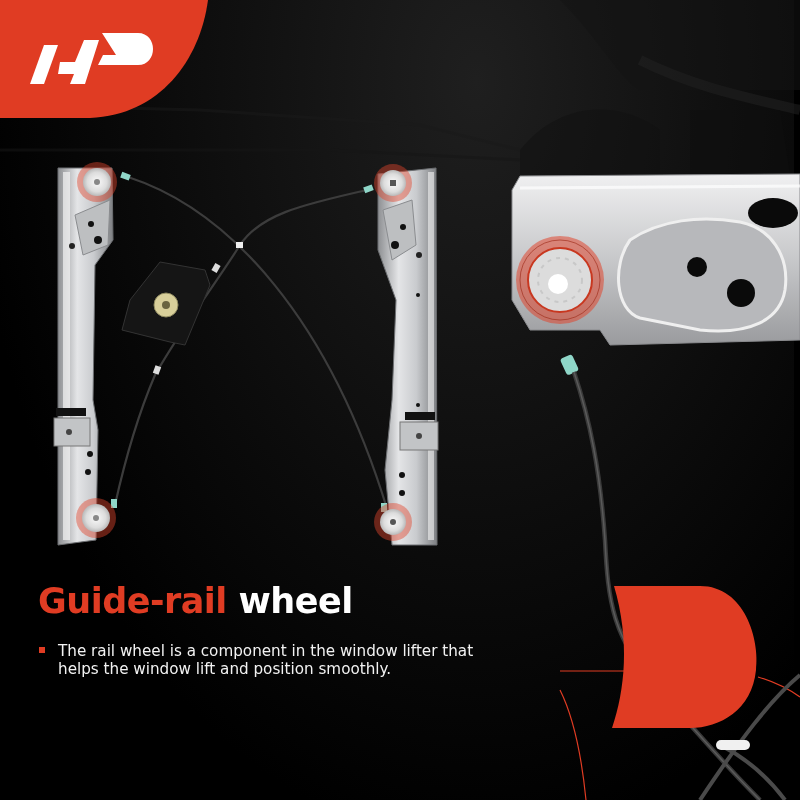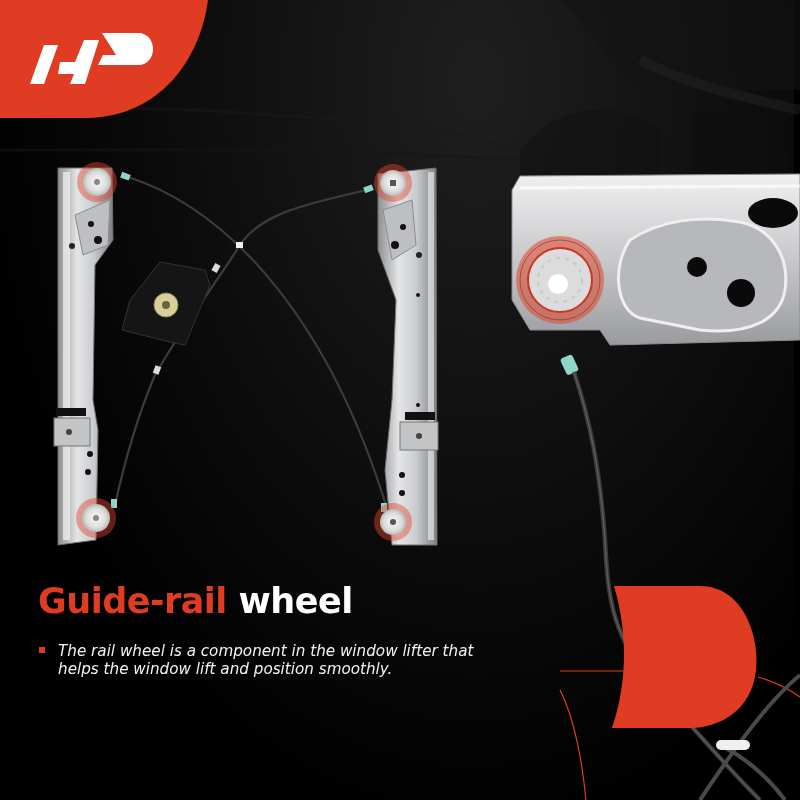--- a/index.html
+++ b/index.html
@@ -8,21 +8,21 @@
   .stage { position: absolute; left: 0; top: 0; width: 794px; height: 800px;
            background: radial-gradient(ellipse at 60% 10%, #1f1f1f 0%, #0c0c0c 45%, #000 75%); }
   .bg-art { position: absolute; left: 0; top: 0; }
   .logo-badge { position: absolute; left: 0; top: 0; width: 210px; height: 118px; }
   .headline { position: absolute; left: 38px; top: 584px; font-size: 35px; font-weight: bold;
               letter-spacing: -0.5px; line-height: 1; white-space: nowrap; }
   .headline .accent { color: #e03c23; }
   .headline .plain { color: #ffffff; }
   .bullets { position: absolute; left: 38px; top: 642px; width: 470px; margin: 0; padding: 0; list-style: none; }
   .bullets li { position: relative; padding-left: 20px; color: #f2f2f2; font-size: 15.2px;
-                line-height: 18px; margin-bottom: 11px; font-style: italic; }
+                line-height: 18px; margin-bottom: 11px; }
   .bullets li .sq { position: absolute; left: 1px; top: 5px; width: 6px; height: 6px; background: #e03c23; }
 </style>
 </head>
 <body>
 
 <div class="stage">
 
   <svg class="bg-art" width="800" height="800" viewBox="0 0 800 800">
     <defs>
       <linearGradient id="metal" x1="0" y1="0" x2="1" y2="0">

